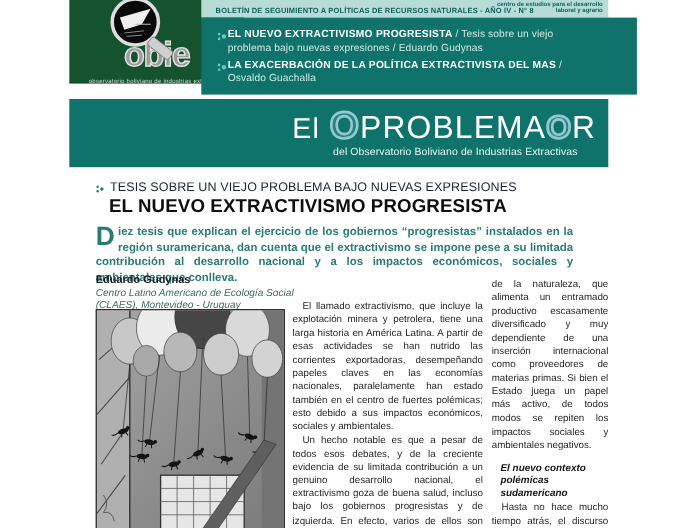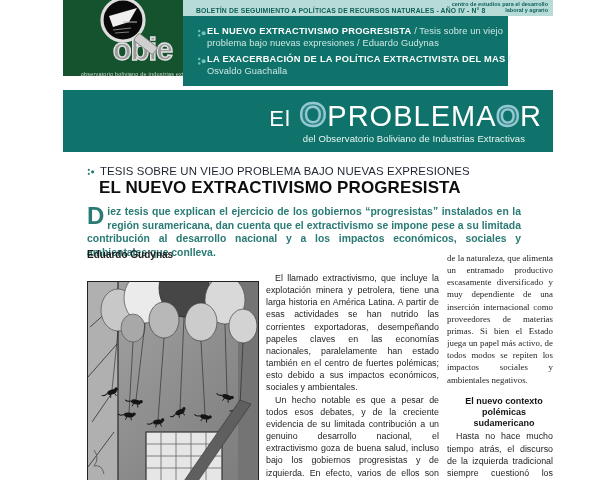--- a/index.html
+++ b/index.html
@@ -14,30 +14,30 @@
   #logo-tagline{position:absolute;left:0;top:71px;width:100%;text-align:center;
                 font-size:5.5px;color:#d6d6d6;letter-spacing:.2px;}
   #logo-art{position:absolute;left:0;top:0;width:111px;height:90px;pointer-events:none;}
 
   #strip{position:absolute;left:183px;top:0;width:370px;height:16px;background:#b7dcd8;}
   #strip-title{position:absolute;left:13px;bottom:2px;font-size:6.8px;font-weight:700;
                color:#0d5f59;letter-spacing:.15px;white-space:nowrap;}
   #strip-org{position:absolute;right:5px;top:1px;text-align:right;font-size:5.5px;font-weight:700;
              color:#0d5f59;line-height:1.15;}
 
-  #toc{position:absolute;left:183px;top:16px;width:325px;height:70px;background:#0f726b;}
+  #toc{position:absolute;left:183px;top:16px;width:396px;height:70px;background:#0f726b;}
   .toc-item{position:absolute;left:14px;width:344px;display:flex;}
   .toc-bullet{flex:0 0 10px;margin-top:2px;}
   .toc-text{font-size:9.3px;line-height:1.26;color:#cfe8e5;letter-spacing:.1px;}
   .toc-text b{color:#ffffff;letter-spacing:.25px;}
 
   #banner{position:absolute;left:63px;top:90px;width:490px;height:62px;background:#0f726b;}
   #banner-title{position:absolute;right:11px;top:7px;color:#ffffff;font-weight:400;
                 font-size:29px;letter-spacing:1px;line-height:1;white-space:nowrap;}
-  #banner-title .el{font-size:22px;}
+  #banner-title .el{font-size:26px;}
   .oring{color:rgba(148,200,209,.18);-webkit-text-stroke:2.4px #94c8d1;font-weight:600;}
   .o-big{font-size:34px;}
   #banner-subtitle{position:absolute;right:28px;top:43px;font-size:9.5px;color:#eaf6f5;letter-spacing:.1px;}
 
   
   #kicker{position:absolute;left:87px;top:165px;display:flex;align-items:flex-end;}
   #kicker-icon{margin-right:4px;margin-top:1px;}
   #kicker-text{font-size:11.4px;color:#1d2530;letter-spacing:.1px;white-space:nowrap;}
   #headline{position:absolute;left:99px;top:178px;font-size:17px;font-weight:800;
             color:#0e0e0e;letter-spacing:.1px;white-space:nowrap;}
@@ -51,23 +51,23 @@
 
   
   #artwork{position:absolute;left:87px;top:281px;width:170px;height:199px;
            border:1px solid #222;overflow:hidden;background:#8f8f8f;}
 
   
   .col{position:absolute;top:252px;text-align:justify;color:#1e1e1e;font-size:8.9px;line-height:1.365;}
   #col-middle{left:266px;width:173px;height:228px;overflow:hidden;margin-top:20px;}
   #col-right{left:447px;width:106px;height:228px;overflow:hidden;}
   .col p{margin:0;text-indent:9px;}
-  .col p.noindent{text-indent:0;font-family:Liberation Serif, serif;}
-  #col-subhead{font-size:9px;font-weight:700;color:#141414;
-               margin:10px 0 1px 8px;line-height:1.25;text-align:center;}
+  .col p.noindent{text-indent:0;}
+  #col-subhead{font-size:9px;font-weight:700;font-style:italic;color:#141414;
+               margin:10px 0 1px 8px;line-height:1.25;text-align:left;}
 </style>
 </head>
 <body>
 
 <div id="page">
 
   <div id="logo-box">
     <div id="logo-word">obie</div>
     <div id="logo-tagline">observatorio boliviano de industrias extractivas</div>
     <svg id="logo-art" viewBox="0 0 111 90">
@@ -120,20 +120,21 @@
     <span id="kicker-text">TESIS SOBRE UN VIEJO PROBLEMA BAJO NUEVAS EXPRESIONES</span>
   </div>
   <div id="headline">EL NUEVO EXTRACTIVISMO PROGRESISTA</div>
 
   <div id="lead">
     <span id="lead-dropcap">D</span><span>iez tesis que explican el ejercicio de los gobiernos “progresistas” instalados en la región suramericana, dan cuenta que el extractivismo se impone pese a su limitada contribución al desarrollo nacional y a los impactos económicos, sociales y ambientales que conlleva.</span>
   </div>
 
   <div id="author">
     <div id="author-name">Eduardo Gudynas</div>
+    <div id="author-affiliation">Centro Latino Americano de Ecología Social (CLAES), Montevideo - Uruguay</div>
   </div>
 
   <div id="artwork">
     <svg width="170" height="199" viewBox="0 0 170 199">
       <defs>
         <linearGradient id="wall" x1="0" y1="0" x2="1" y2="1">
           <stop offset="0" stop-color="#a6a6a6"></stop>
             <stop offset=".55" stop-color="#8d8d8d"></stop>
             <stop offset="1" stop-color="#7b7b7b"></stop>
         </linearGradient>

